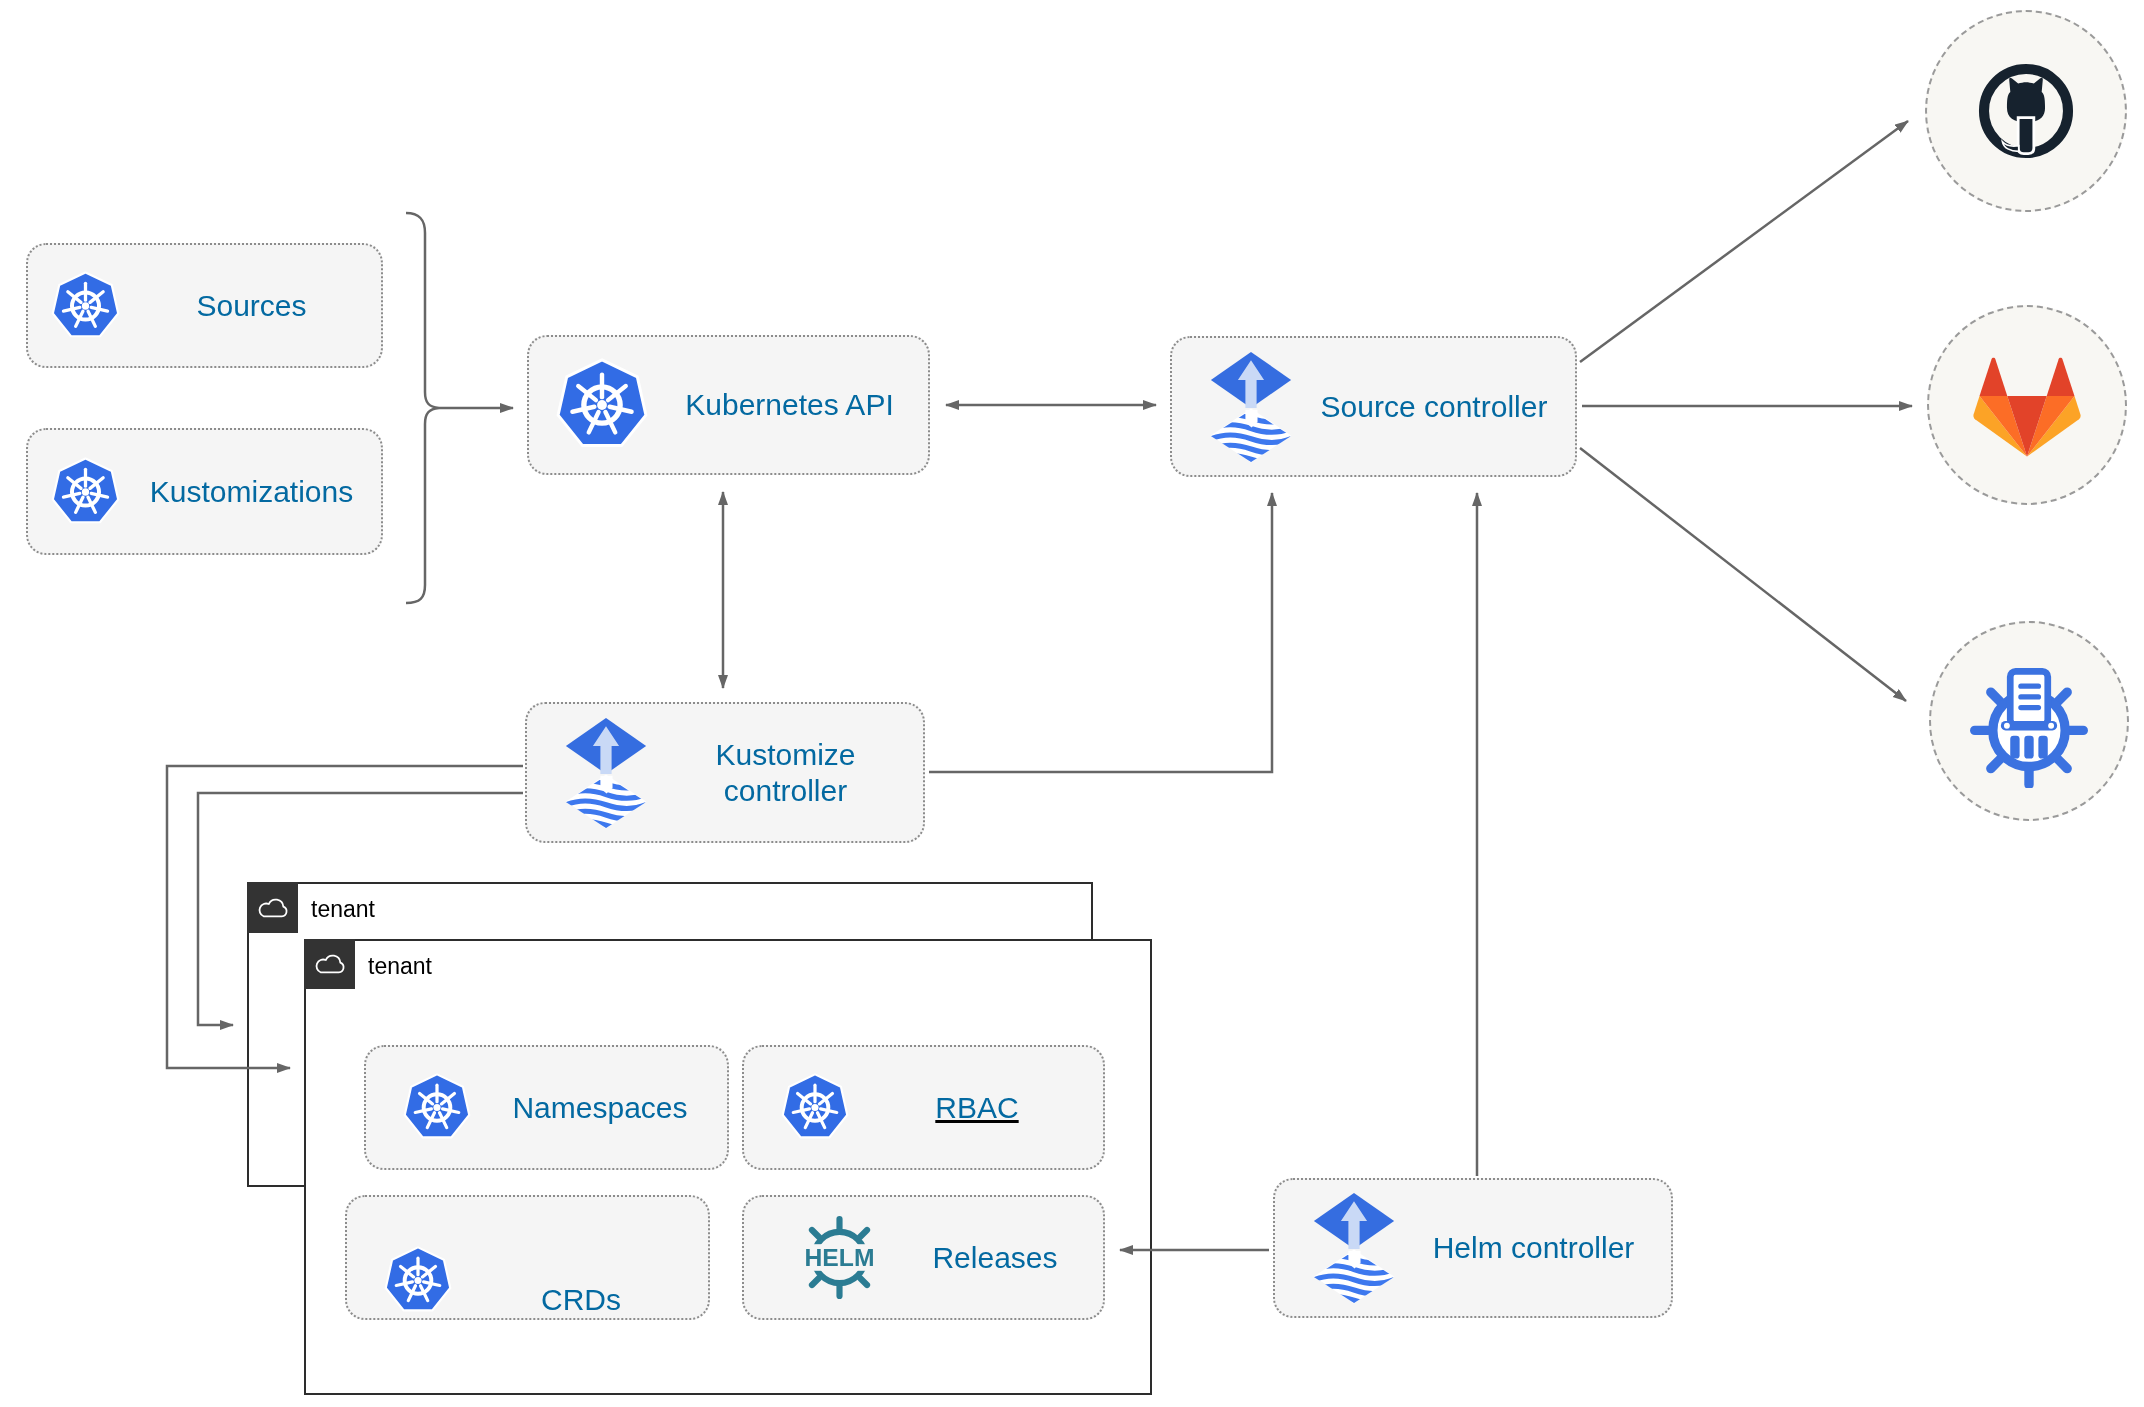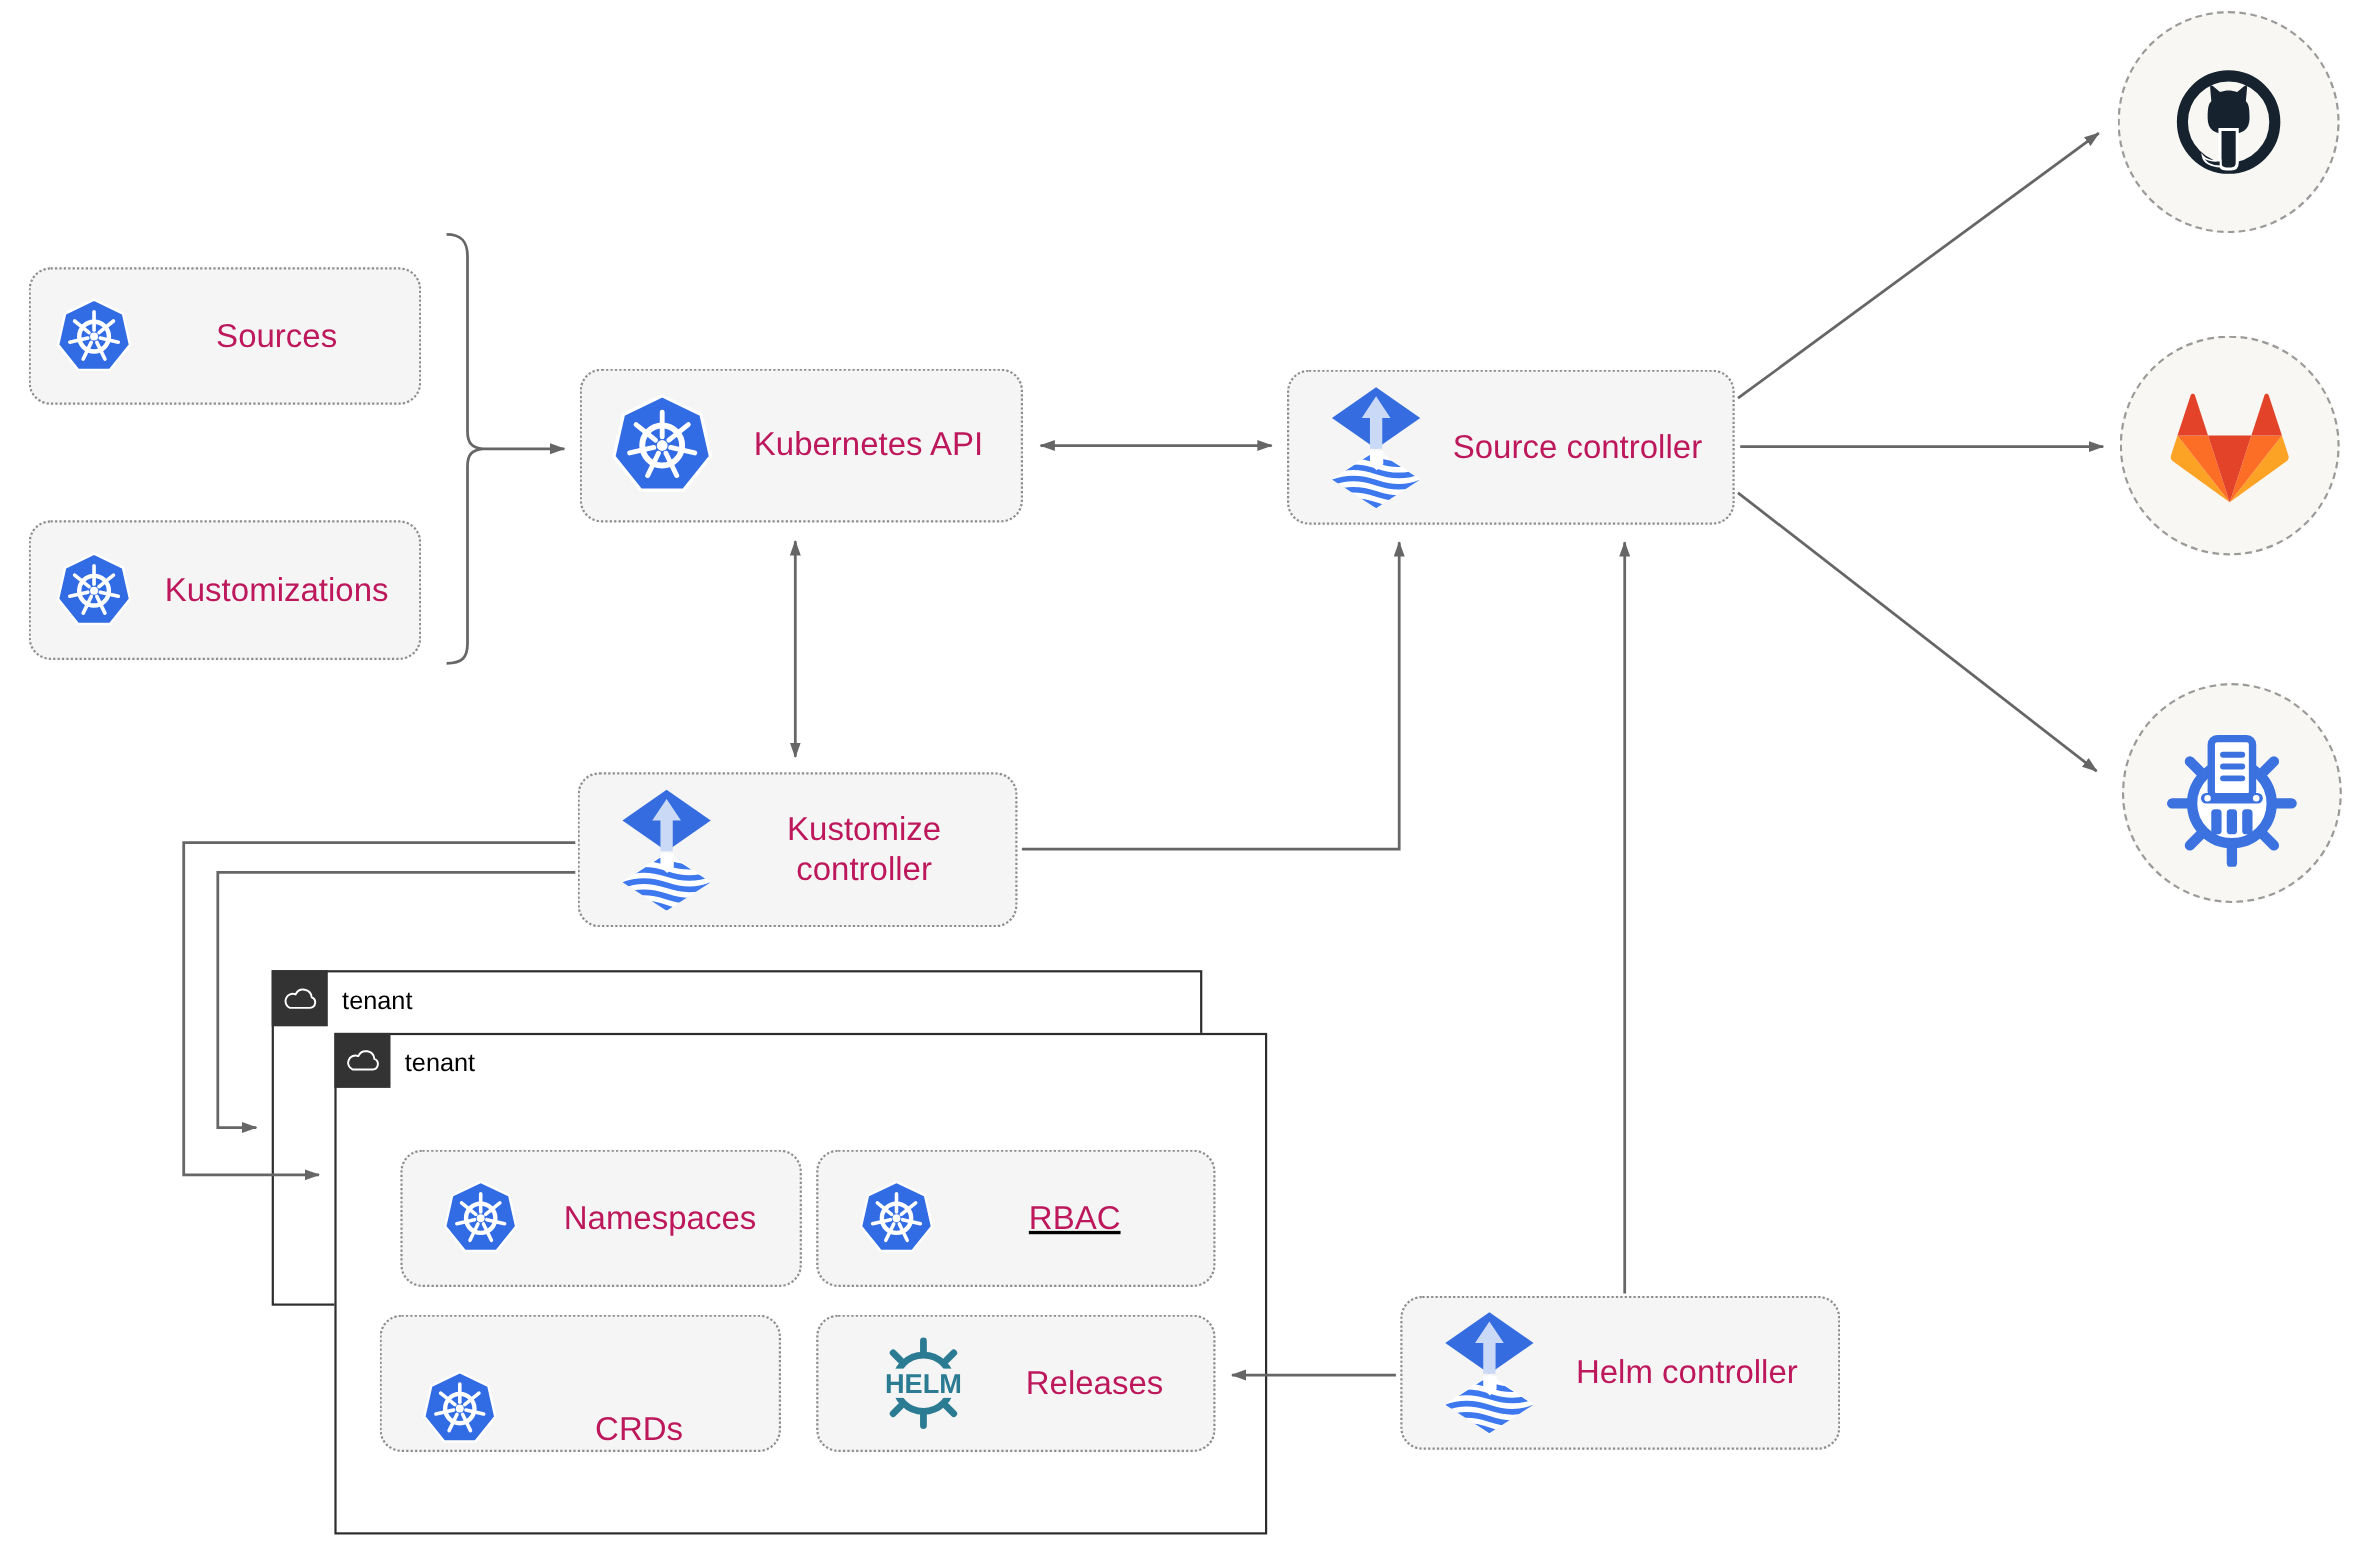--- a/index.html
+++ b/index.html
@@ -1,20 +1,20 @@
 <!DOCTYPE html>
 <html><head>
 <meta charset="utf-8">
 <style>
   html,body{margin:0;padding:0;background:#ffffff;}
   #canvas{position:relative;width:2144px;height:1407px;background:#ffffff;overflow:hidden;
           font-family:"Liberation Sans", sans-serif;color:#000;}
   .node{position:absolute;background:#f5f5f5;border:2.5px dotted #8c8c8c;border-radius:20px;
         display:flex;align-items:center;box-sizing:border-box;}
-  .node .nlabel{flex:1;text-align:center;font-size:30px;line-height:1.2;color:#be185d;}
+  .node .nlabel{flex:1;text-align:center;font-size:30px;line-height:1.2;color:#0369a1;}
   .icon{flex:0 0 auto;}
   .circle-node{position:absolute;border:2.5px dashed #9a9a9a;border-radius:50%;background:#f8f7f3;
         display:flex;align-items:center;justify-content:center;box-sizing:border-box;}
   .tenant{position:absolute;background:#ffffff;border:2px solid #2d2d2d;box-sizing:border-box;}
   .tenant-tab{position:absolute;left:-2px;top:-2px;background:#333333;
         display:flex;align-items:center;justify-content:center;}
   .tenant-label{position:absolute;left:62px;top:0;height:51px;display:flex;align-items:center;
         font-size:23px;color:#000;}
   #connectors{position:absolute;left:0;top:0;pointer-events:none;}
   svg text{font-family:"Liberation Sans", sans-serif;}
@@ -116,21 +116,21 @@
     </svg>
     <span class="nlabel">Releases</span>
   </div>
 
   <div class="node" style="left:26px;top:243px;width:357px;height:125px;padding-left:21px;">
     <svg class="icon" width="73" height="76">
         <use href="#sym-k8s"></use>
       </svg>
     <span class="nlabel">Sources</span>
   </div>
-  <div class="node" style="left:26px;top:473px;width:357px;height:127px;padding-left:21px;">
+  <div class="node" style="left:26px;top:428px;width:357px;height:127px;padding-left:21px;">
     <svg class="icon" width="73" height="76">
         <use href="#sym-k8s"></use>
       </svg>
     <span class="nlabel">Kustomizations</span>
   </div>
 
   <div class="node" style="left:527px;top:335px;width:403px;height:140px;padding-left:24px;">
     <svg class="icon" width="98" height="102">
         <use href="#sym-k8s"></use>
       </svg>

